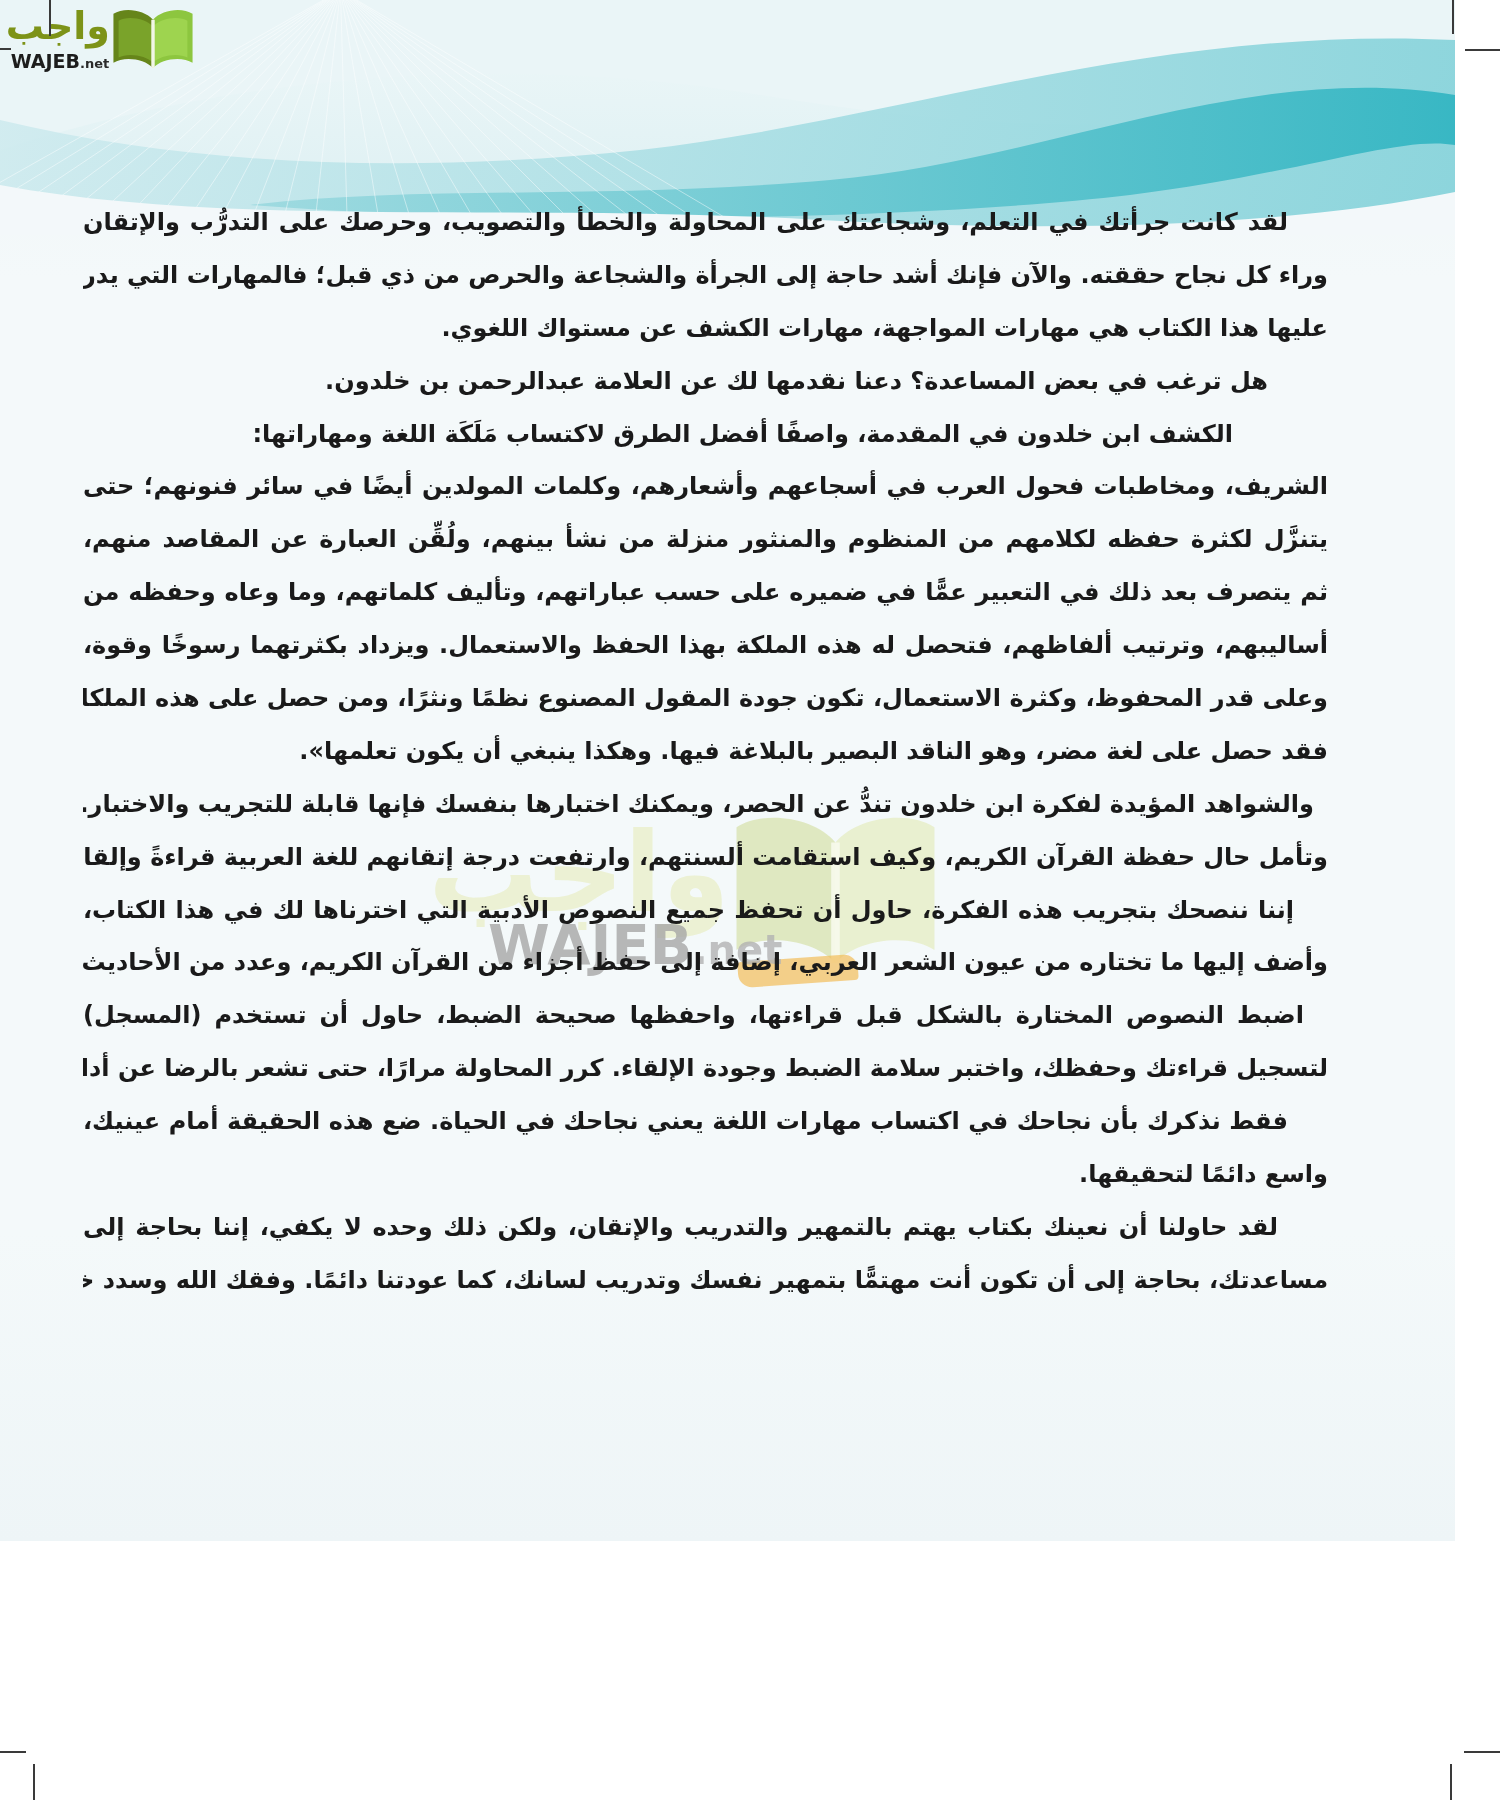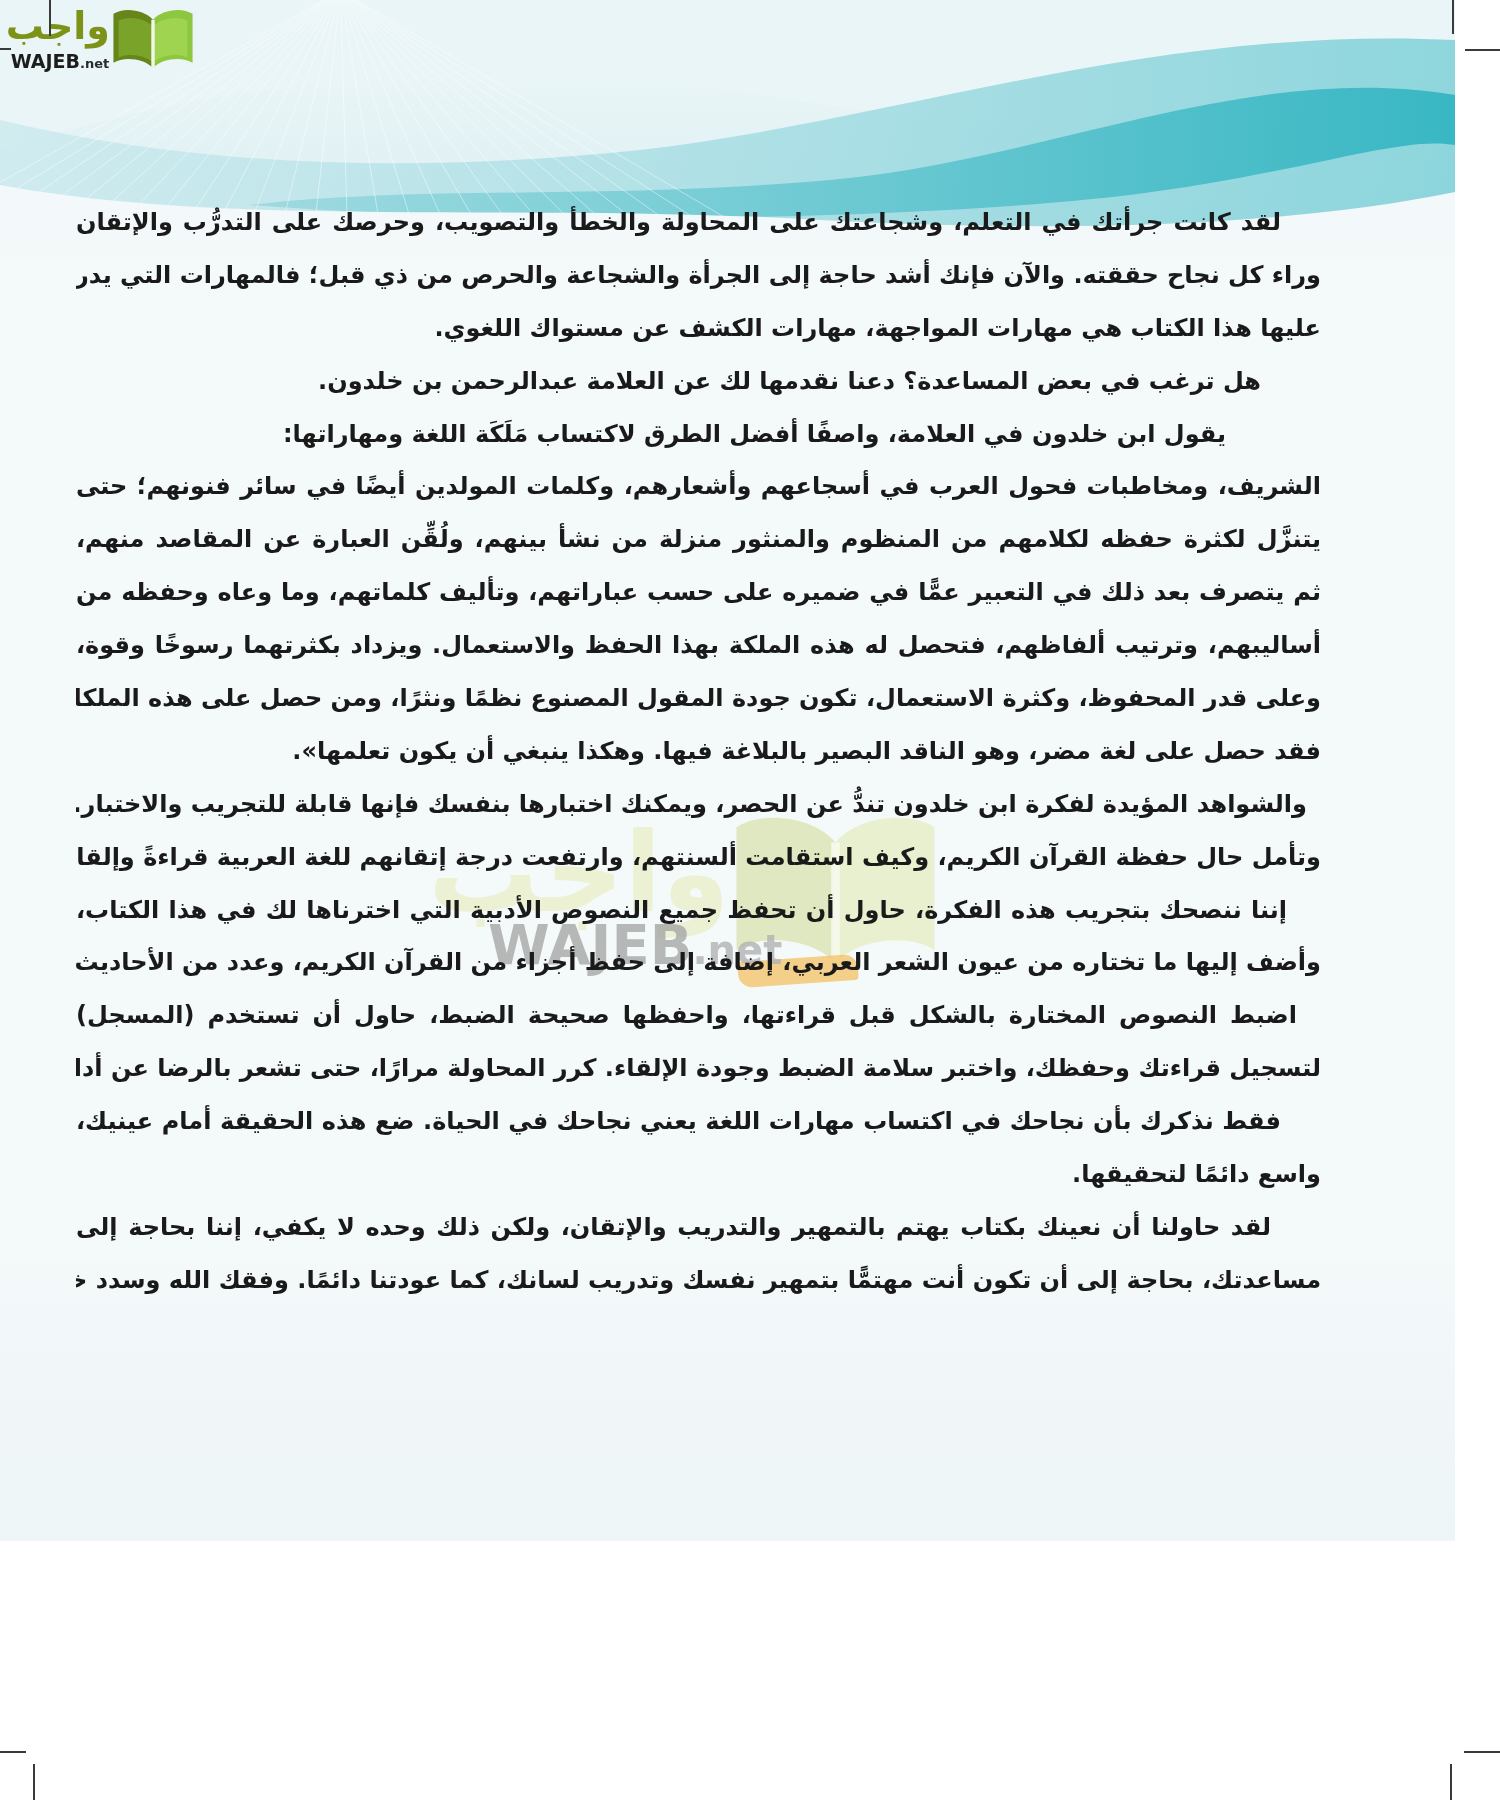--- a/index.html
+++ b/index.html
@@ -30,21 +30,21 @@
   .wm .ar{position:absolute;left:10px;top:18px;width:250px;text-align:center;direction:rtl;
     font-size:110px;font-weight:bold;color:#ecf1d2;opacity:.95;line-height:1;}
   .wm .en{position:absolute;left:18px;top:112px;white-space:nowrap;
     font-weight:bold;font-size:56px;color:#a7a7a7;opacity:.8;}
   .wm .en .net{font-size:40px;color:#b3b3b3;}
   .wm svg.book{position:absolute;left:248px;top:8px;}
   .wm .amber{position:absolute;left:268px;top:158px;width:120px;height:26px;
     background:#f2b94d;opacity:.65;border-radius:4px 14px 4px 14px;transform:rotate(-4deg);}
 
   
-  .textblock{position:absolute;right:134px;top:196px;width:1245px;z-index:2;
+  .textblock{position:absolute;right:127px;top:196px;width:1245px;z-index:2;
     direction:rtl;color:#1a1a1a;font-size:24px;font-weight:bold;}
   .para{margin:0;}
   .tline{
     line-height:52.9px;height:52.9px;white-space:nowrap;overflow:hidden;
     text-align:justify;text-align-last:justify;
   }
   .tline.plast{text-align-last:right;}
 
   
   .dots{position:absolute;left:72px;top:1548px;z-index:3;}
@@ -148,21 +148,21 @@
   <div class="textblock">
       <div class="para">
         <div class="tline" style="padding-right: 40px;">لقد كانت جرأتك في التعلم، وشجاعتك على المحاولة والخطأ والتصويب، وحرصك على التدرُّب والإتقان</div>
         <div class="tline">وراء كل نجاح حققته. والآن فإنك أشد حاجة إلى الجرأة والشجاعة والحرص من ذي قبل؛ فالمهارات التي يدرب</div>
         <div class="tline plast">عليها هذا الكتاب هي مهارات المواجهة، مهارات الكشف عن مستواك اللغوي.</div>
       </div>
       <div class="para">
         <div class="tline plast" style="padding-right: 60px;">هل ترغب في بعض المساعدة؟ دعنا نقدمها لك عن العلامة عبدالرحمن بن خلدون.</div>
       </div>
       <div class="para">
-        <div class="tline plast" style="padding-right: 95px;">يقول ابن خلدون في العلامة، واصفًا أفضل الطرق لاكتساب مَلَكَة اللغة ومهاراتها:</div>
+        <div class="tline plast" style="padding-right: 95px;">الكشف ابن خلدون في المقدمة، واصفًا أفضل الطرق لاكتساب مَلَكَة اللغة ومهاراتها:</div>
       </div>
       <div class="para">
         <div class="tline">الشريف، ومخاطبات فحول العرب في أسجاعهم وأشعارهم، وكلمات المولدين أيضًا في سائر فنونهم؛ حتى</div>
         <div class="tline">يتنزَّل لكثرة حفظه لكلامهم من المنظوم والمنثور منزلة من نشأ بينهم، ولُقِّن العبارة عن المقاصد منهم،</div>
         <div class="tline">ثم يتصرف بعد ذلك في التعبير عمًّا في ضميره على حسب عباراتهم، وتأليف كلماتهم، وما وعاه وحفظه من</div>
         <div class="tline">أساليبهم، وترتيب ألفاظهم، فتحصل له هذه الملكة بهذا الحفظ والاستعمال. ويزداد بكثرتهما رسوخًا وقوة،</div>
         <div class="tline">وعلى قدر المحفوظ، وكثرة الاستعمال، تكون جودة المقول المصنوع نظمًا ونثرًا، ومن حصل على هذه الملكات</div>
         <div class="tline plast">فقد حصل على لغة مضر، وهو الناقد البصير بالبلاغة فيها. وهكذا ينبغي أن يكون تعلمها».</div>
       </div>
       <div class="para">

